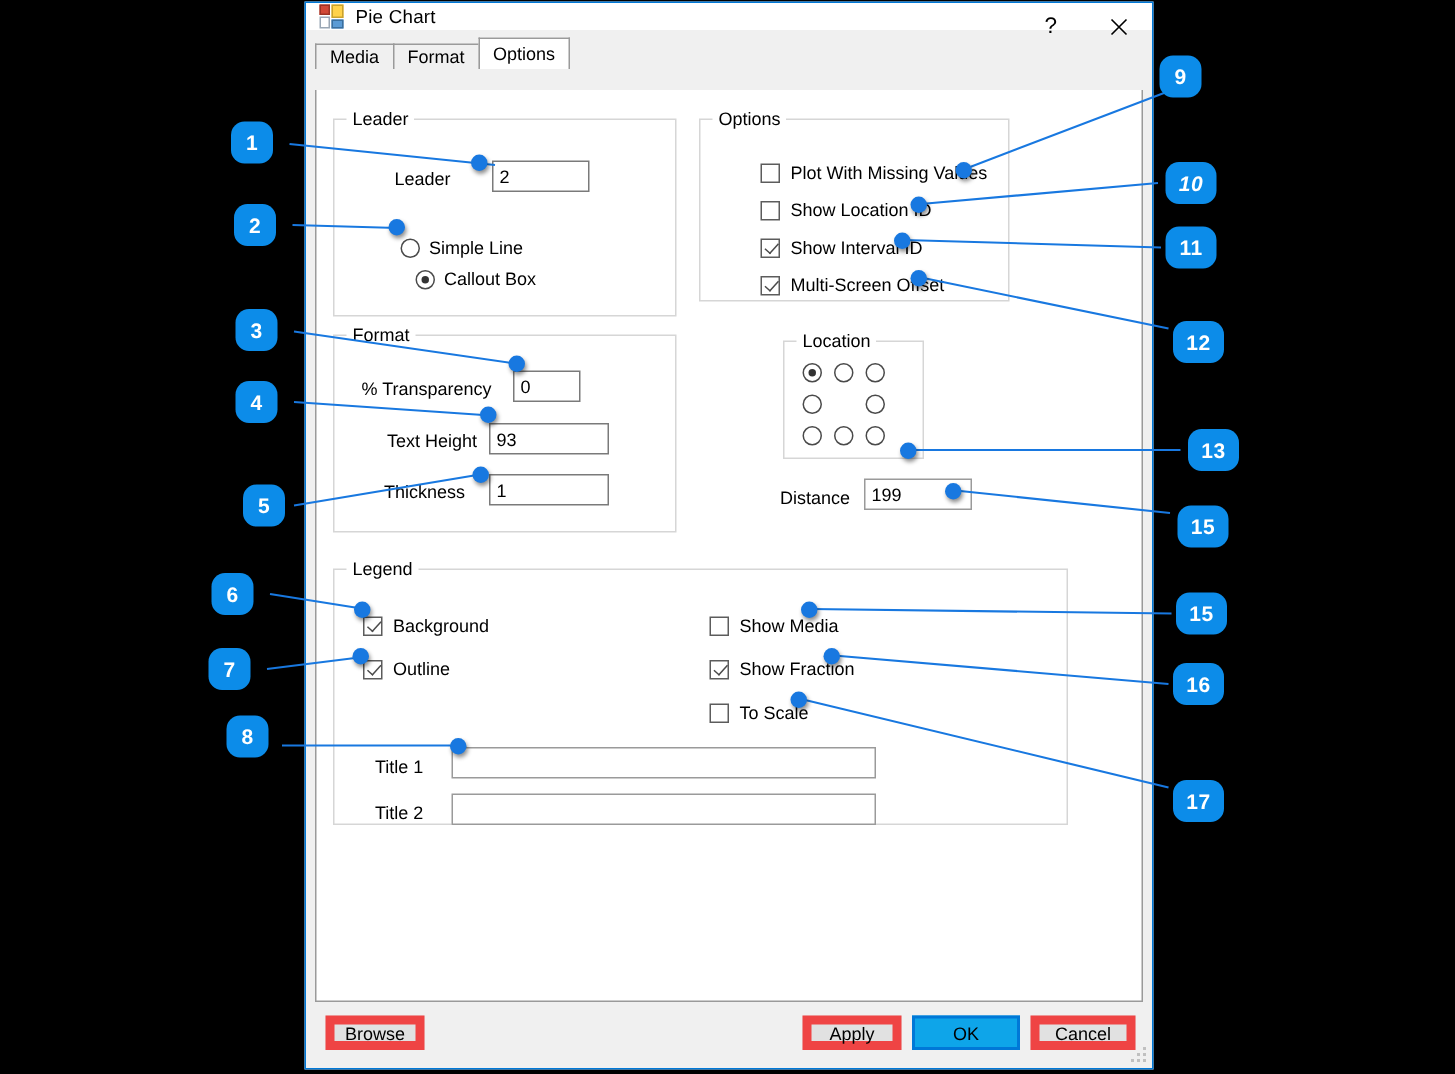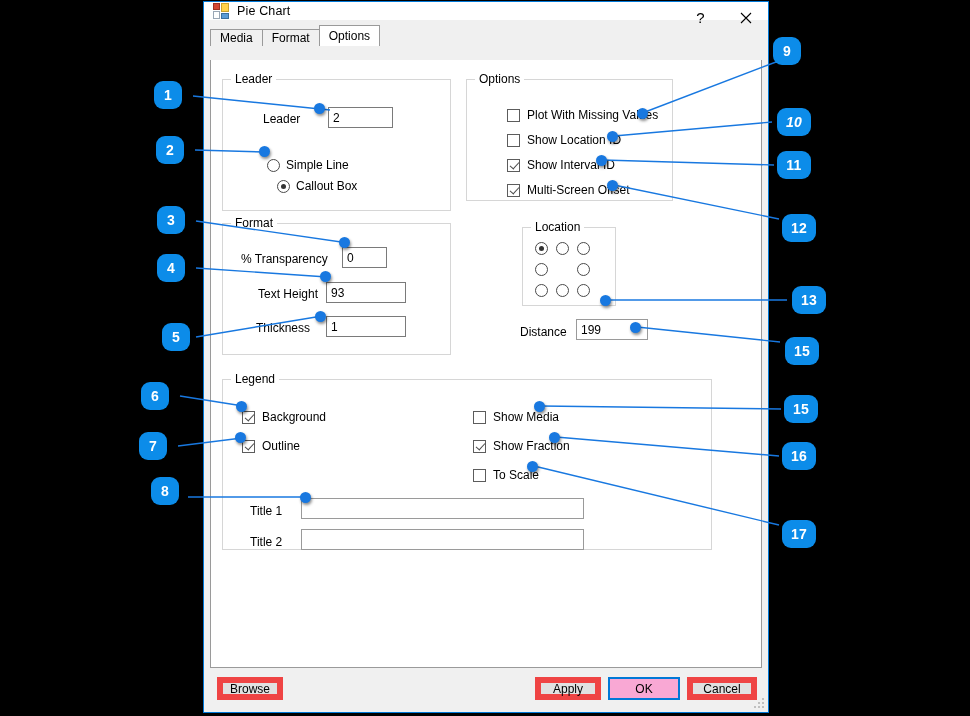--- a/index.html
+++ b/index.html
@@ -214,21 +214,21 @@
     border: 6px solid #ef4444;
     background: #e1e1e1;
     font-size: 12px;
     color: #000;
     font-family: "Liberation Sans", sans-serif;
     display: flex; align-items: center; justify-content: center;
     box-sizing: border-box;
   }
   .btn.default {
     border: 2px solid #0078d7;
-    background: #f9a8d4;
+    background: #0ea5e9;
   }
   #btn-browse { left: 13px;  top: 9px; width: 66px; }
   #btn-apply  { left: 331px; top: 9px; width: 66px; }
   #btn-ok     { left: 404px; top: 9px; width: 72px; }
   #btn-cancel { left: 483px; top: 9px; width: 70px; }
 
   .grip {
     position: absolute;
     right: 3px; bottom: 3px;
     width: 12px; height: 12px;

